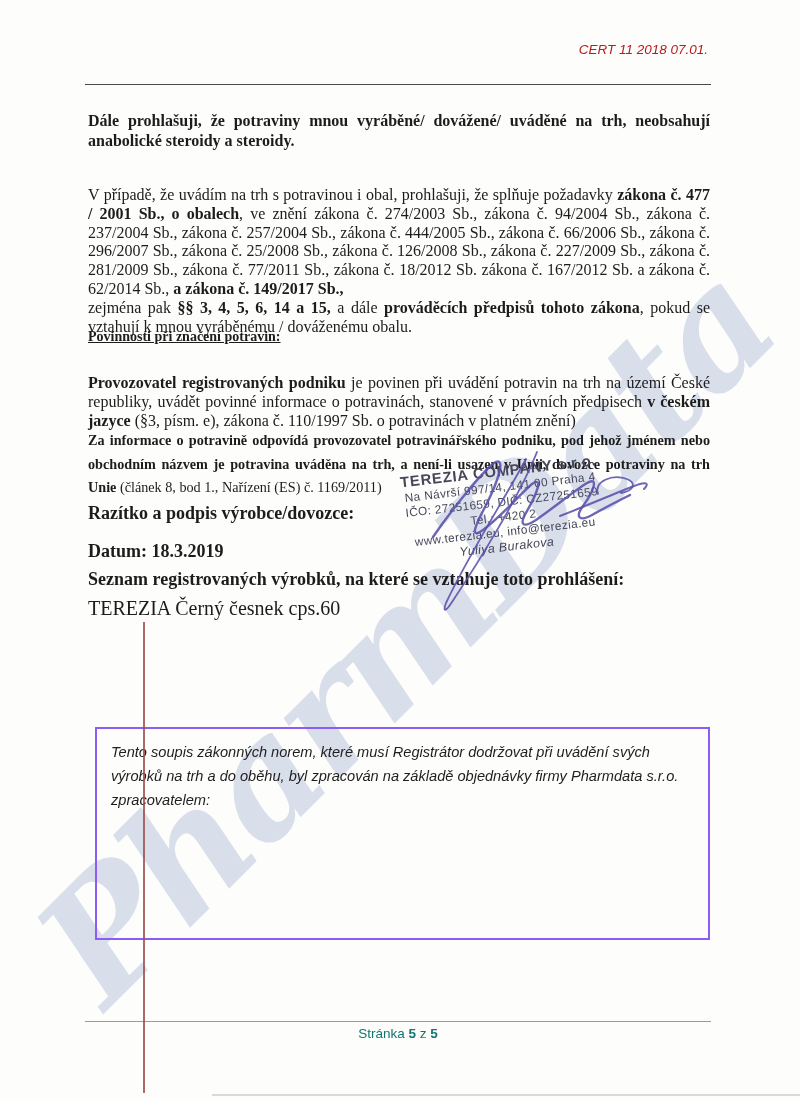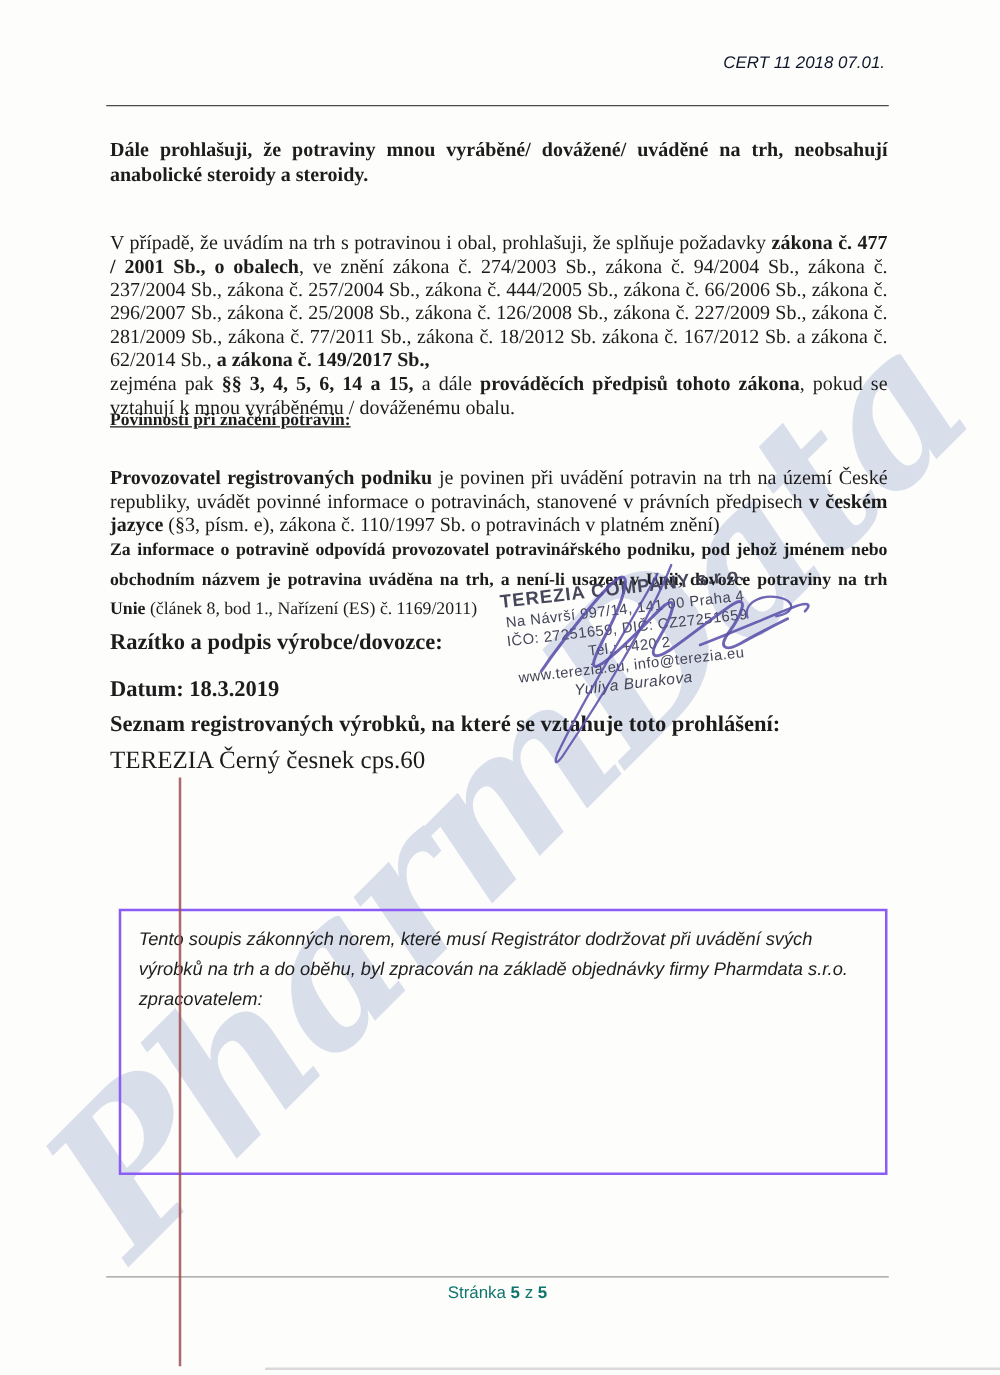--- a/index.html
+++ b/index.html
@@ -14,21 +14,21 @@
     position:absolute; left:-140px; top:540px; width:1100px; height:200px;
     transform:rotate(-45deg);
     font-family:"DejaVu Serif", serif; font-style:italic; font-weight:bold;
     font-size:158px; letter-spacing:-5px; white-space:nowrap; text-align:center;
     color:var(--watermark,#b9c3dc); opacity:.52; z-index:0; user-select:none;
   }
   .content{position:relative; z-index:1;}
   .cert-code{
     position:absolute; top:42px; right:92px;
     font-family:"Liberation Sans", sans-serif; font-style:italic;
-    font-size:13.5px; color:#0f172a;
+    font-size:13.5px; color:#b91c1c;
   }
   .rule-top{position:absolute; top:84px; left:85px; width:626px; border-top:1.5px solid #4a4a4a;}
   .para{position:absolute; left:88px; width:622px; font-size:16px; text-align:justify;}
   .p-steroids{top:95px; font-weight:bold; line-height:20px;}
   .p-packaging{top:170px; line-height:18.8px;}
   .sec-heading{
     position:absolute; top:329px; left:88px; font-size:14px;
     font-weight:bold; text-decoration:underline;
   }
   .p-labeling1{top:357px; line-height:19px;}

